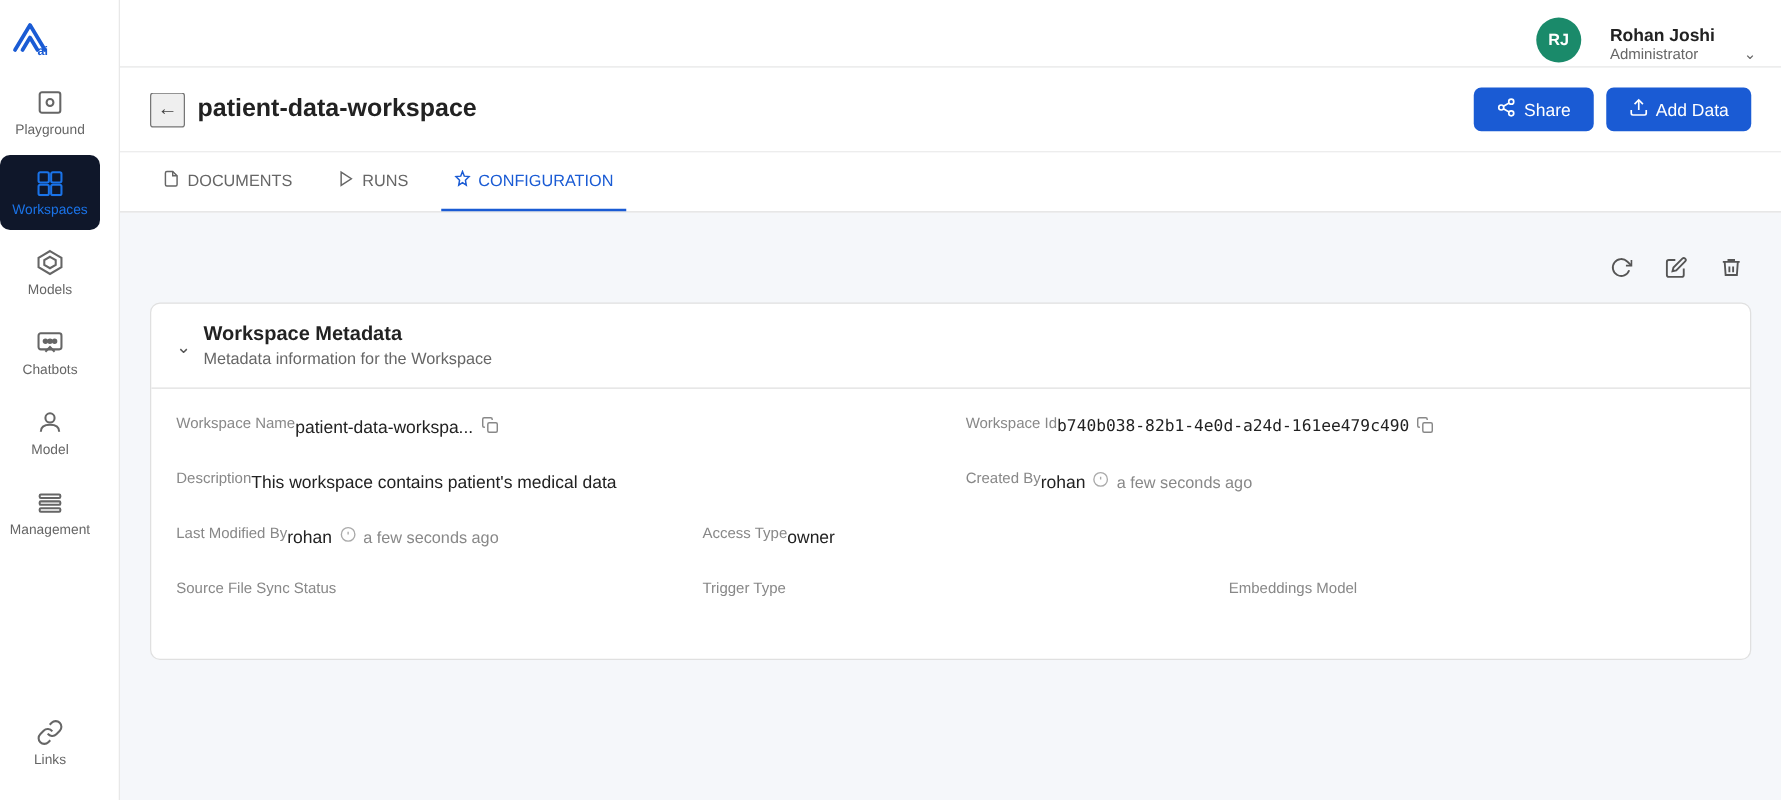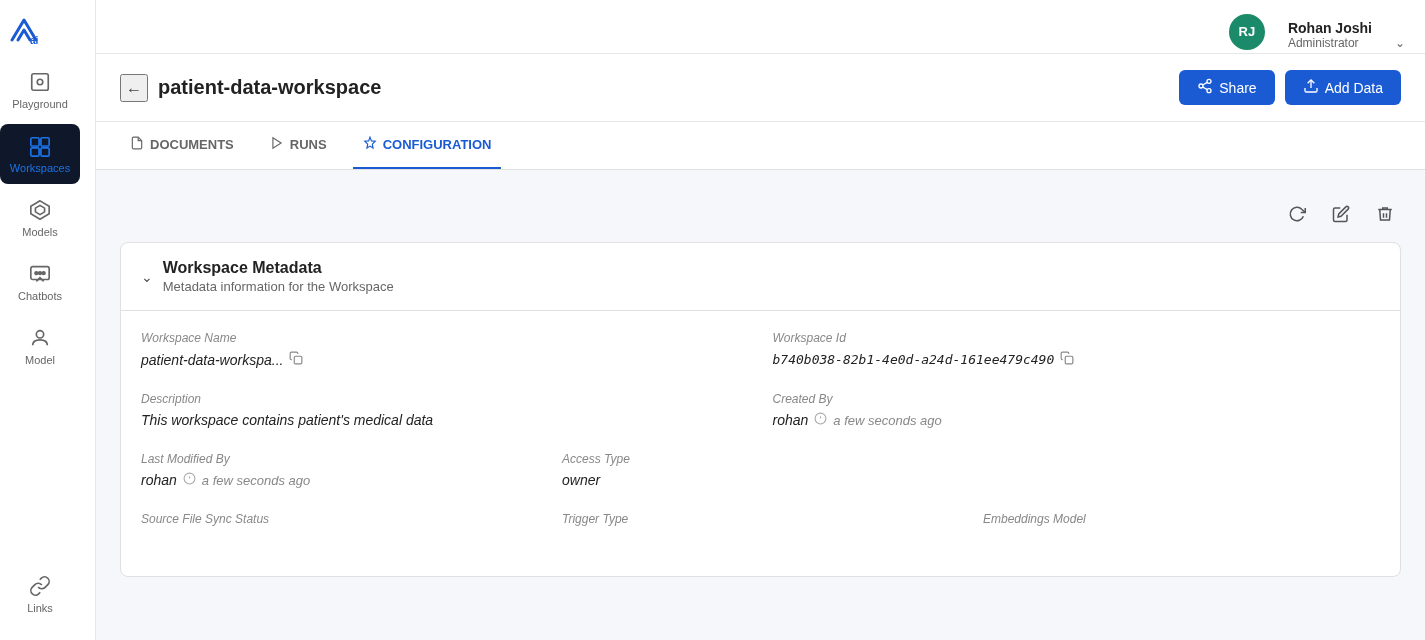--- a/index.html
+++ b/index.html
@@ -168,21 +168,21 @@
       display: flex;
       align-items: center;
       padding: 0 24px;
     }
     .tab-item {
       display: flex;
       align-items: center;
       gap: 6px;
       padding: 14px 10px;
       font-size: 13px;
-      font-weight: 700;
+      font-weight: 400;
       color: #666;
       cursor: pointer;
       border-bottom: 2px solid transparent;
       margin-right: 16px;
     }
     .tab-item.active {
       color: #1a5bd4;
       border-bottom: 2px solid #1a5bd4;
     }
 
@@ -268,21 +268,21 @@
     .copy-icon {
       color: #888;
       cursor: pointer;
       font-size: 14px;
     }
     .info-icon {
       color: #aaa;
       font-size: 13px;
       cursor: pointer;
     }
-    .field-group { display: flex; flex-direction: column; font-style: italic; }
+    .field-group { display: flex; flex-direction: row; }
   </style>
 </head>
 <body>
 
 <nav class="sidebar">
   <div class="sidebar-logo">
     <svg width="40" height="32" viewBox="0 0 40 32" fill="none">
       <path d="M8 24 L20 4 L32 24" stroke="#1a5bd4" stroke-width="3" fill="none" stroke-linecap="round" stroke-linejoin="round"></path>
       <path d="M14 24 L20 14 L26 24" stroke="#1a5bd4" stroke-width="3" fill="none" stroke-linecap="round" stroke-linejoin="round"></path>
       <text x="26" y="28" font-size="10" fill="#1a5bd4" font-weight="bold">ai</text>
@@ -337,20 +337,30 @@
   <div class="sidebar-item">
     <div class="sidebar-icon">
       <svg width="22" height="22" viewBox="0 0 24 24" fill="none" stroke="currentColor" stroke-width="1.8">
         <circle cx="12" cy="8" r="4"></circle>
           <path d="M4 20 Q4 14 12 14 Q20 14 20 20"></path>
       </svg>
     </div>
     <span class="sidebar-item-label">Model</span>
   </div>
 
+  <div class="sidebar-item">
+    <div class="sidebar-icon">
+      <svg width="22" height="22" viewBox="0 0 24 24" fill="none" stroke="currentColor" stroke-width="1.8">
+        <rect x="3" y="5" width="18" height="3" rx="1"></rect>
+          <rect x="3" y="11" width="18" height="3" rx="1"></rect>
+          <rect x="3" y="17" width="18" height="3" rx="1"></rect>
+      </svg>
+    </div>
+    <span class="sidebar-item-label">Management</span>
+  </div>
 
   <div class="sidebar-item" style="margin-top:auto;">
     <div class="sidebar-icon">
       <svg width="22" height="22" viewBox="0 0 24 24" fill="none" stroke="currentColor" stroke-width="1.8">
         <path d="M10 13a5 5 0 0 0 7.54.54l3-3a5 5 0 0 0-7.07-7.07l-1.72 1.71"></path>
           <path d="M14 11a5 5 0 0 0-7.54-.54l-3 3a5 5 0 0 0 7.07 7.07l1.71-1.71"></path>
       </svg>
     </div>
     <span class="sidebar-item-label">Links</span>
   </div>

